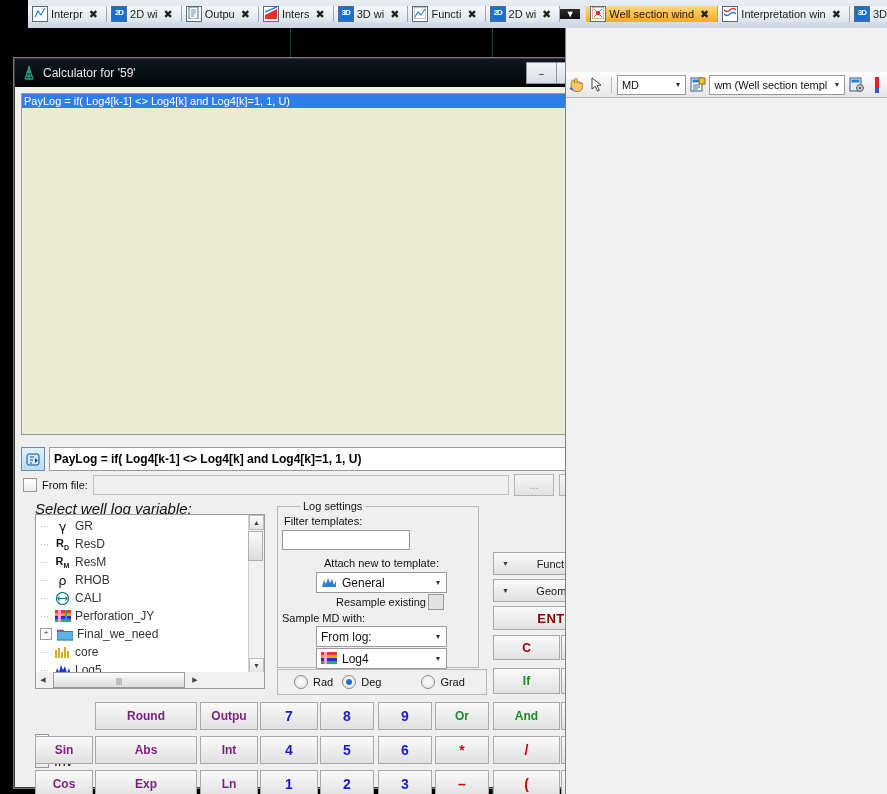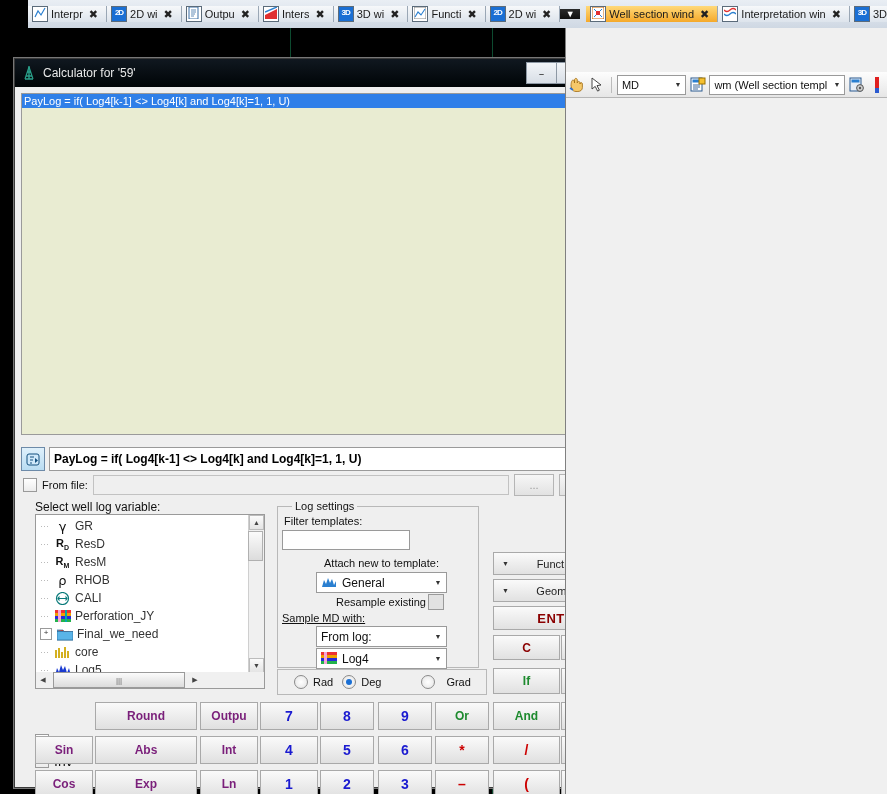--- a/index.html
+++ b/index.html
@@ -79,21 +79,21 @@
     font-size:12px;font-weight:bold;color:#000;padding:1px 4px;display:flex;align-items:center;white-space:nowrap;overflow:hidden;}
 
   .fromfile{position:absolute;left:8px;top:415px;width:598px;height:22px;display:flex;align-items:center;gap:5px;font-size:11px;color:#111;}
   .chk{width:12px;height:12px;border:1px solid #9a9a9a;background:linear-gradient(#fff,#ececec);flex:0 0 12px;display:inline-block;}
   .ff-input{flex:1;height:18px;border:1px solid #c2c2c2;background:#efefef;}
   .sm-btn{height:20px;min-width:26px;padding:0 6px;border:1px solid #b5b5b5;
     background:linear-gradient(#f6f6f6,#e2e2e2);color:#9a9a9a;display:flex;align-items:center;justify-content:center;font-size:11px;}
   .sm-btn.run{min-width:48px;font-size:12px;}
 
   
-  .sec-label{position:absolute;font-size:12px;color:#111;}
+  .sec-label{position:absolute;font-size:15px;color:#111;font-style:italic;}
   .tree{position:absolute;left:20px;top:455px;width:228px;height:158px;
     border:1px solid #9a9a9a;background:#fff;overflow:hidden;display:flex;}
   .tree-items{flex:1;padding:2px 0 0 4px;}
   .tr{display:flex;align-items:center;height:18px;font-size:12px;color:#333;gap:4px;}
   .tr .dots{width:10px;color:#b0b0b0;font-size:9px;}
   .tr .plus{width:10px;height:10px;border:1px solid #9a9a9a;background:#fff;font-size:8px;
     line-height:8px;text-align:center;color:#333;}
   .tr .ico{width:17px;height:14px;flex:0 0 17px;display:flex;align-items:center;justify-content:center;font-size:12px;}
   .vscroll{width:15px;border-left:1px solid #cfcfcf;background:#f0f0f0;display:flex;flex-direction:column;
     align-items:center;justify-content:space-between;}
@@ -103,21 +103,21 @@
     background:linear-gradient(#fbfbfb,#dcdcdc);border:1px solid #b0b0b0;}
   .hscroll{position:absolute;left:20px;top:613px;width:228px;height:16px;border:1px solid #9a9a9a;
     border-top:none;background:#f0f0f0;display:flex;align-items:center;}
   .hs-arrow{width:14px;height:14px;display:flex;align-items:center;justify-content:center;font-size:7px;color:#444;}
   .hs-thumb{flex:0 0 auto;width:130px;height:14px;margin:0 3px;
     background:linear-gradient(#fbfbfb,#dcdcdc);border:1px solid #9a9a9a;
     display:flex;align-items:center;justify-content:center;font-size:8px;color:#666;}
 
   
   .group{position:absolute;border:1px solid #b8b8b8;}
-  .group>.gtitle{position:absolute;top:-7px;left:14px;background:#efefef;padding:0 3px;font-size:11px;color:#111;}
+  .group>.gtitle{position:absolute;top:-7px;left:22px;background:#efefef;padding:0 3px;font-size:11px;color:#111;}
   .fld-label{font-size:11px;color:#111;}
   .txtin{border:1px solid #9a9a9a;background:#fff;height:18px;}
   .combo{height:19px;border:1px solid #9a9a9a;background:#fff;display:flex;align-items:center;
     font-size:12px;color:#111;padding-left:4px;gap:5px;}
   .combo .arr{margin-left:auto;width:16px;height:100%;display:flex;align-items:center;justify-content:center;
     font-size:7px;color:#333;}
   .mini-ico{width:16px;height:13px;flex:0 0 16px;}
 
   
   .opbtn{position:absolute;border:1px solid #a9a9a9;background:linear-gradient(#fafafa,#e1e1e1);
@@ -440,21 +440,21 @@
         <span class="mini-ico">
           <svg width="16" height="12" viewBox="0 0 16 12">
               <path d="M1 11 L3 4 L5 8 L7 2 L9 7 L11 3 L13 9 L15 5 L15 11Z" fill="#2a7fd0"></path>
             </svg>
         </span>
         <span>General</span>
         <span class="arr">▼</span>
       </div>
       <div class="fld-label" style="position:absolute;left:58px;top:89px;">Resample existing</div>
       <div style="position:absolute;left:150px;top:87px;width:14px;height:14px;border:1px solid #9a9a9a;background:#e2e2e2;"></div>
-      <div class="fld-label" style="position:absolute;left:4px;top:105px;text-decoration:underline;">Sample MD with:</div>
+      <div class="fld-label" style="position:absolute;left:4px;top:105px;">Sample MD with:</div>
       <div class="combo" style="position:absolute;left:38px;top:119px;width:125px;">
         <span>From log:</span>
         <span class="arr">▼</span>
       </div>
       <div class="combo" style="position:absolute;left:38px;top:141px;width:125px;">
         <span class="mini-ico">
           <svg width="16" height="12" viewBox="0 0 16 12">
             <rect x="0" y="0" width="16" height="3" fill="#e33"></rect>
               <rect x="0" y="3" width="16" height="3" fill="#f0a000"></rect>
             <rect x="0" y="6" width="16" height="3" fill="#2a2ad8"></rect>
@@ -490,21 +490,21 @@
     <div class="opbtn green" style="left:546px;top:576px;width:65px;height:23px;">&lt;</div>
     <div class="opbtn green" style="left:478px;top:609px;width:65px;height:24px;">If</div>
     <div class="opbtn green" style="left:546px;top:609px;width:65px;height:24px;">&lt;=</div>
 
     <div class="angle">
       <span class="radio" style="margin-left:8px;"></span>
       <span style="margin-left:5px;">Rad</span>
       <span class="radio on" style="margin-left:9px;"></span>
       <span style="margin-left:5px;">Deg</span>
       <span class="radio" style="margin-left:40px;"></span>
-      <span style="margin-left:11px;">Grad</span>
+      <span style="margin-left:5px;">Grad</span>
     </div>
 
     <div class="hypinv">
       <div class="r">
         <span class="chk"></span>
         <span>Hyp</span>
       </div>
       <div class="r">
         <span class="chk"></span>
         <span>Inv</span>

